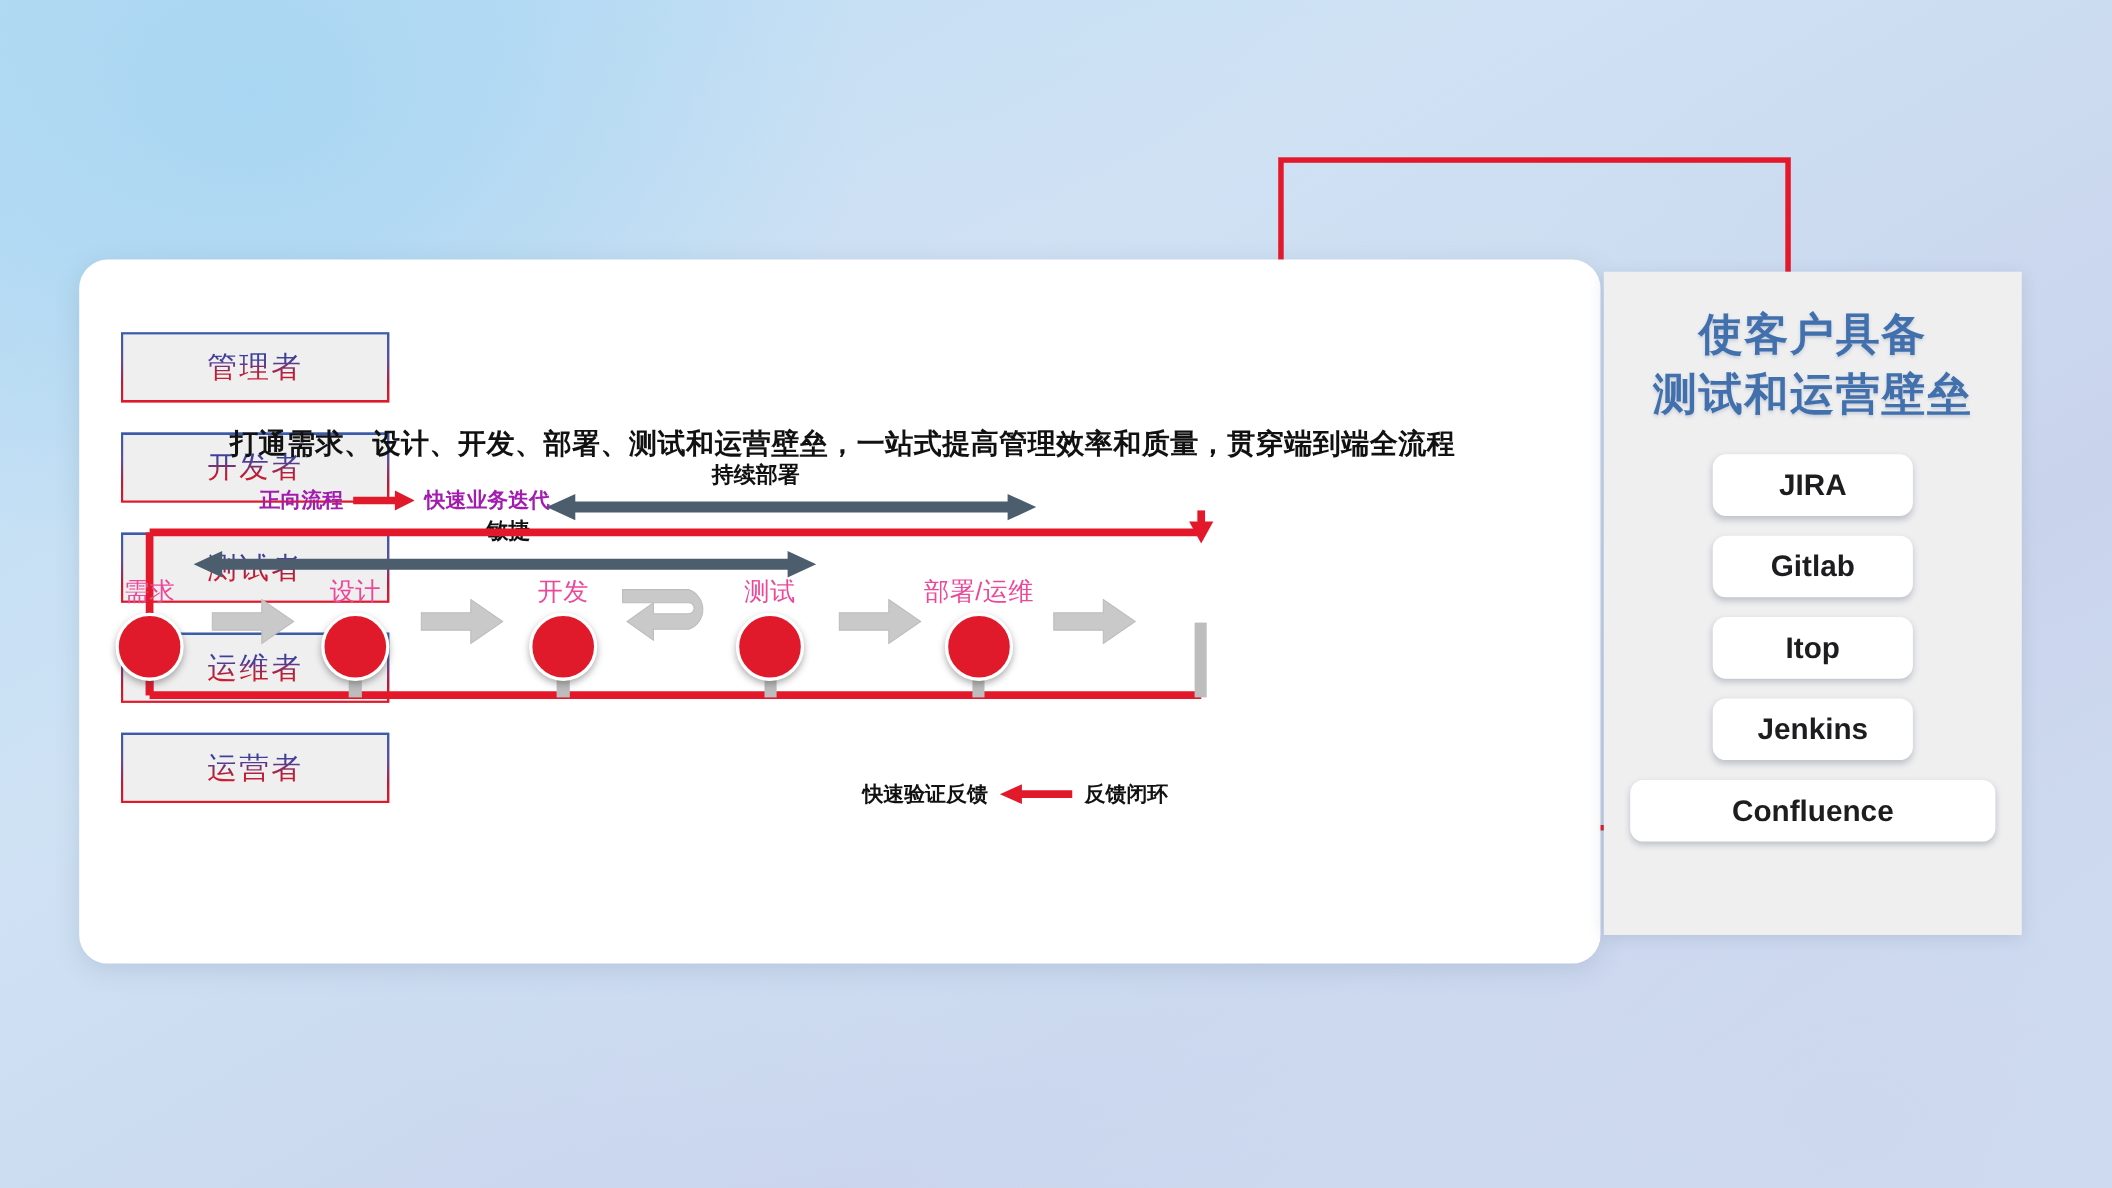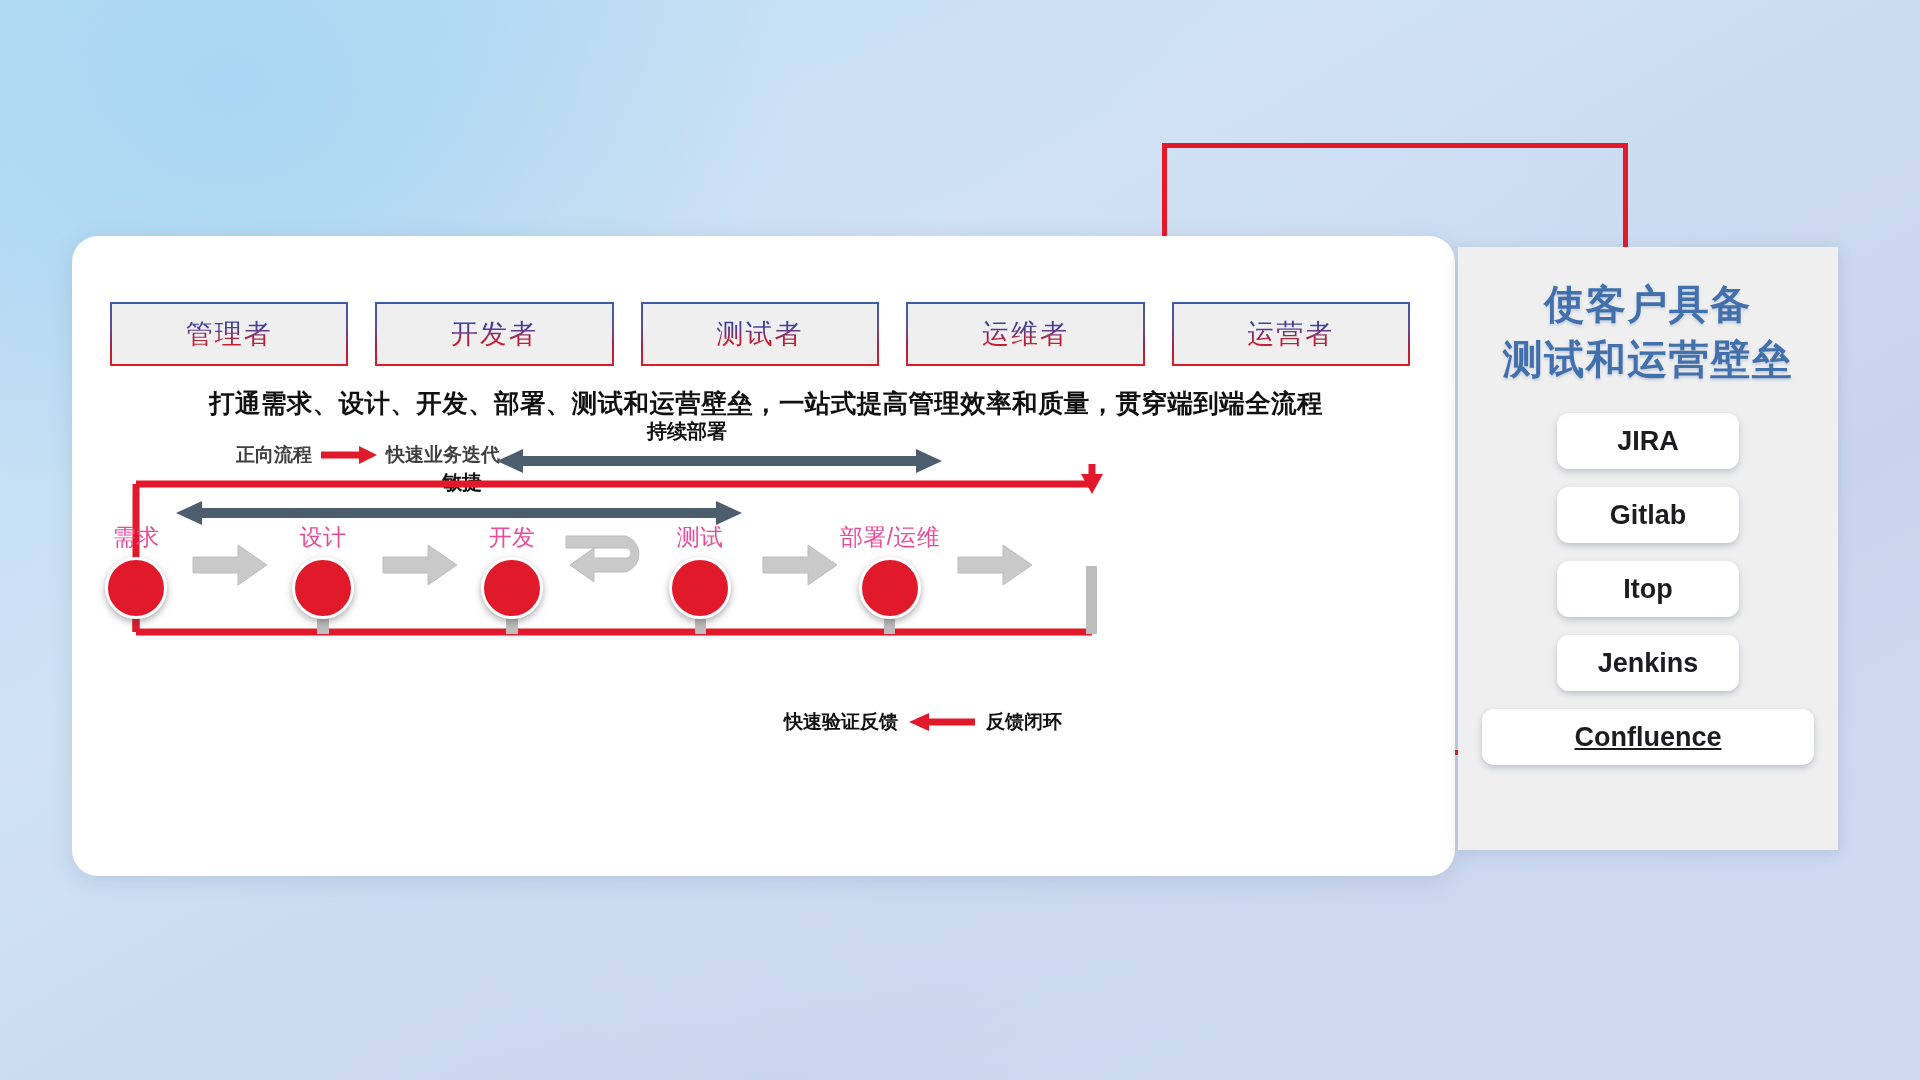--- a/index.html
+++ b/index.html
@@ -35,20 +35,21 @@
     z-index: 3;
   }
 
   
   .roles {
     position: absolute;
     left: 38px; top: 66px;
     width: 1300px;
     display: flex;
     gap: 27px;
+    flex-direction: column;
   }
   .role-box {
     width: 244px;
     height: 64px;
     background: #efefef;
     display: flex;
     align-items: center;
     justify-content: center;
     position: relative;
     border: 2px solid transparent;
@@ -84,21 +85,21 @@
 
   
   .legend-forward {
     position: absolute;
     left: 164px; top: 206px;
     display: flex;
     align-items: center;
     gap: 9px;
     font-size: 19px;
     font-weight: bold;
-    color: #404040;
+    color: #a21caf;
   }
   .legend-bottom {
     position: absolute;
     left: 712px; top: 473px;
     display: flex;
     align-items: center;
     gap: 11px;
     font-size: 19px;
     font-weight: bold;
     color: #111;
@@ -177,21 +178,21 @@
     background: #ffffff;
     border-radius: 12px;
     display: flex;
     align-items: center;
     justify-content: center;
     font-size: 27px;
     font-weight: bold;
     color: #1d1d1f;
     box-shadow: 0 3px 6px rgba(80,90,110,0.3);
   }
-  .chip.wide { width: 380px; text-decoration: underline; }
+  .chip.wide { width: 380px; }
 </style>
 </head>
 <body>
 
 <div class="red-frame"></div>
 
 <div class="main-card">
 
   <div class="roles">
     <div class="role-box">

